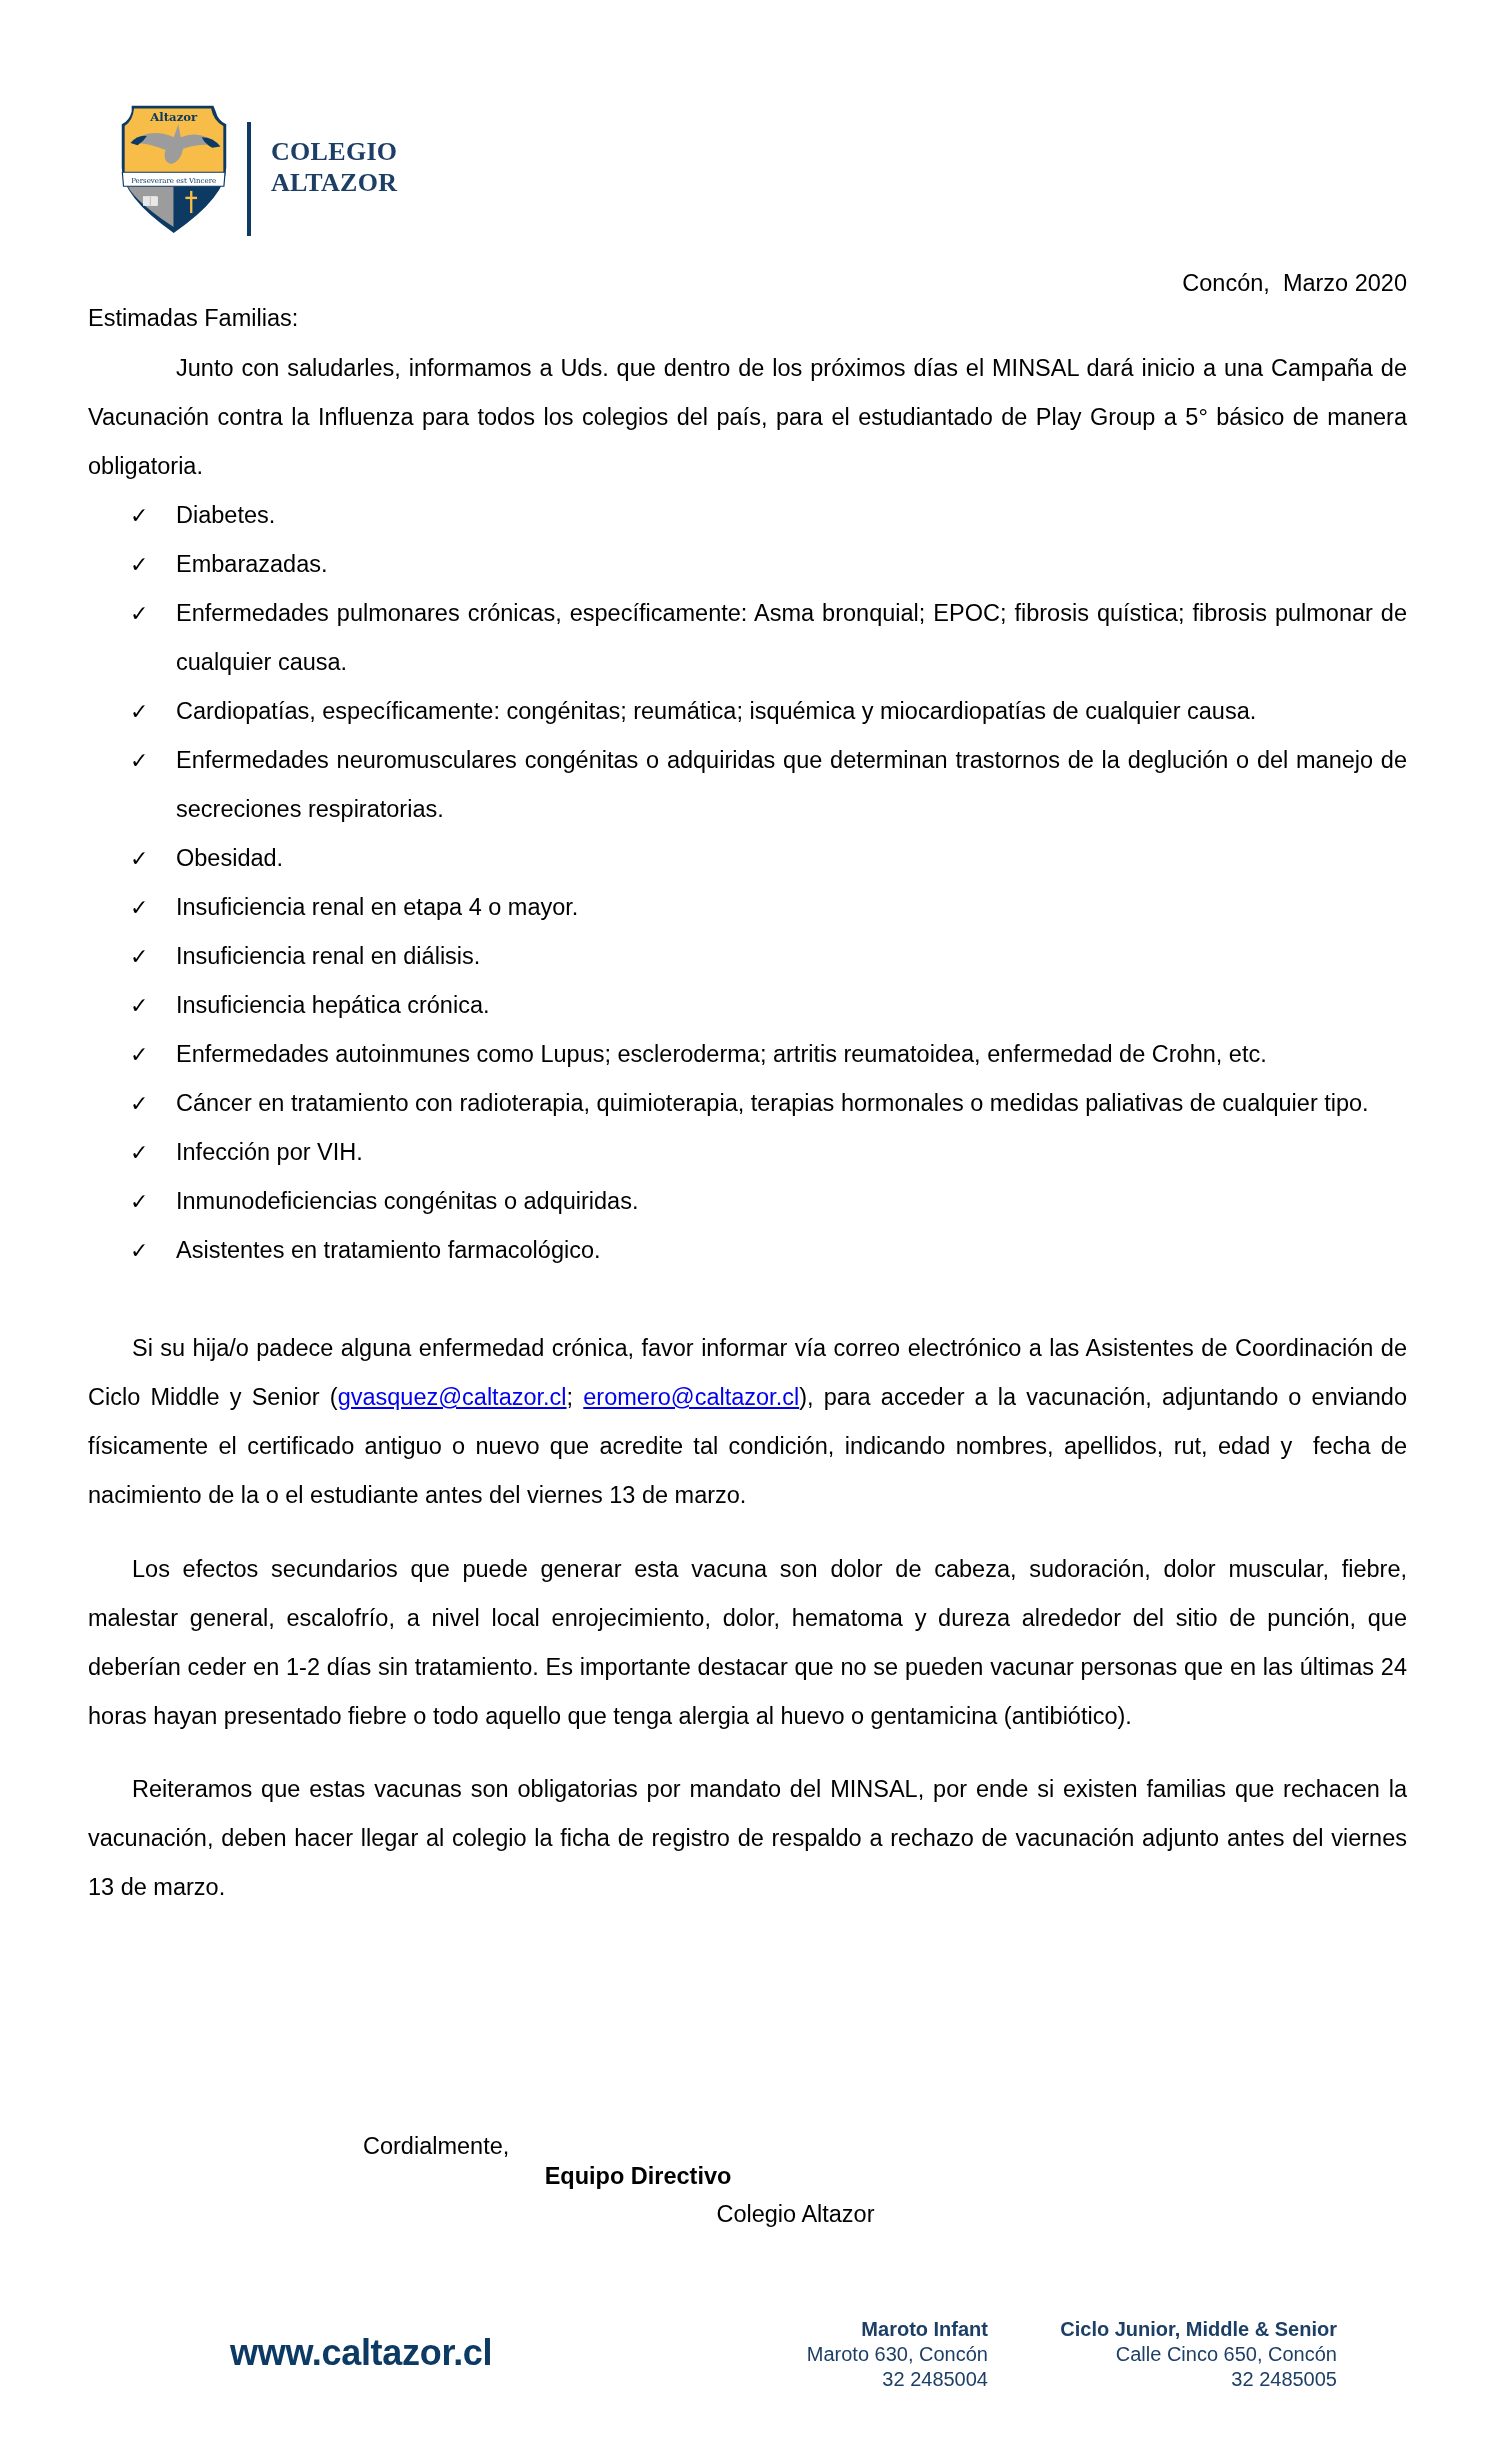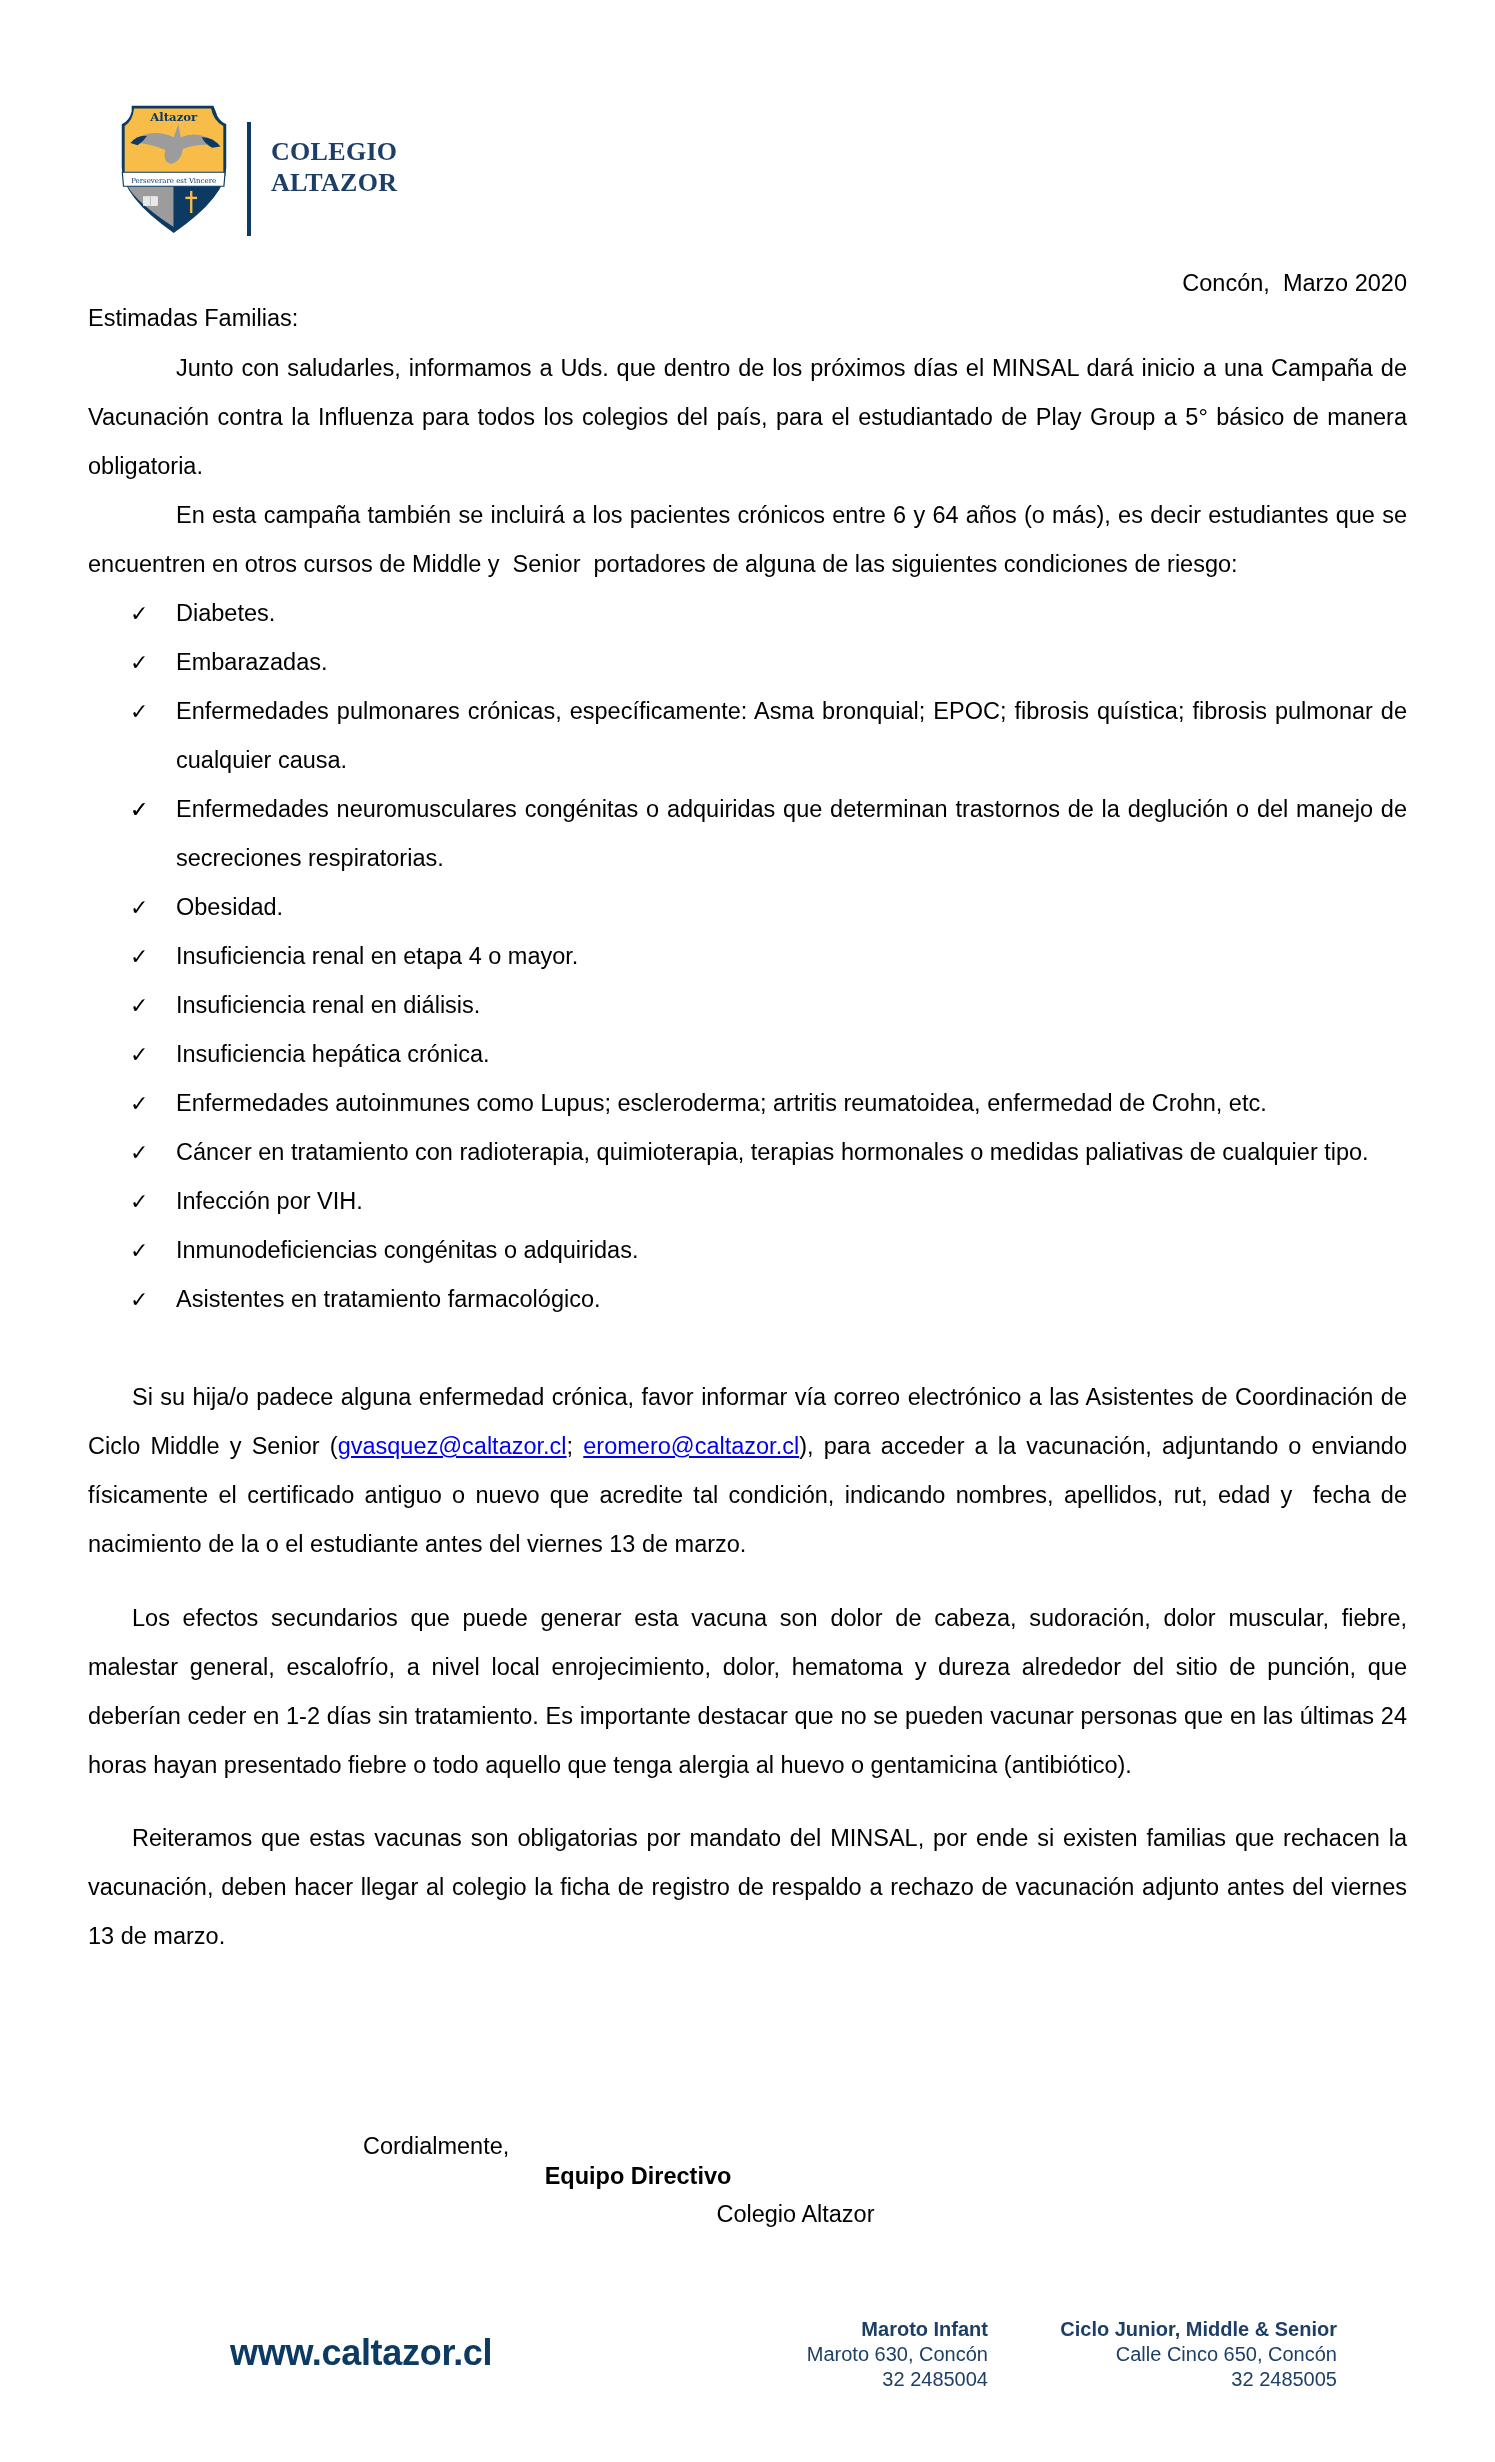--- a/index.html
+++ b/index.html
@@ -78,27 +78,26 @@
 <div class="abs" id="logo-name">
   <div>COLEGIO</div>
   <div>ALTAZOR</div>
 </div>
 
 <div class="abs body-text" id="date" style="white-space:pre;">Concón,  Marzo 2020</div>
 <div class="abs body-text" id="greeting">Estimadas Familias:</div>
 
 <div class="abs body-text" id="main">
   <p class="just indent-lg">Junto con saludarles, informamos a Uds. que dentro de los próximos días el MINSAL dará inicio a una Campaña de Vacunación contra la Influenza para todos los colegios del país, para el estudiantado de Play Group a 5° básico de manera obligatoria.</p>
-  <p class="just indent-lg" style="white-space:pre-wrap;">En esta campaña también se incluirá a los pacientes crónicos entre 6 y 64 años (o más), es decir estudiantes que se encuentren en otros cursos de Middle y  Senior  portadores de alguna de las siguientes condiciones de riesgo:</p>
 
   <ul class="checklist">
     <li><span class="check">✓</span><span>Diabetes.</span></li>
     <li><span class="check">✓</span><span>Embarazadas.</span></li>
     <li><span class="check">✓</span><span>Enfermedades pulmonares crónicas, específicamente: Asma bronquial; EPOC; fibrosis quística; fibrosis pulmonar de cualquier causa.</span></li>
-    <li><span class="check">✓</span></li>
+    <li><span class="check">✓</span><span>Cardiopatías, específicamente: congénitas; reumática; isquémica y miocardiopatías de cualquier causa.</span></li>
     <li><span class="check">✓</span><span>Enfermedades neuromusculares congénitas o adquiridas que determinan trastornos de la deglución o del manejo de secreciones respiratorias.</span></li>
     <li><span class="check">✓</span><span>Obesidad.</span></li>
     <li><span class="check">✓</span><span>Insuficiencia renal en etapa 4 o mayor.</span></li>
     <li><span class="check">✓</span><span>Insuficiencia renal en diálisis.</span></li>
     <li><span class="check">✓</span><span>Insuficiencia hepática crónica.</span></li>
     <li><span class="check">✓</span><span>Enfermedades autoinmunes como Lupus; escleroderma; artritis reumatoidea, enfermedad de Crohn, etc.</span></li>
     <li><span class="check">✓</span><span>Cáncer en tratamiento con radioterapia, quimioterapia, terapias hormonales o medidas paliativas de cualquier tipo.</span></li>
     <li><span class="check">✓</span><span>Infección por VIH.</span></li>
     <li><span class="check">✓</span><span>Inmunodeficiencias congénitas o adquiridas.</span></li>
     <li><span class="check">✓</span><span>Asistentes en tratamiento farmacológico.</span></li>

